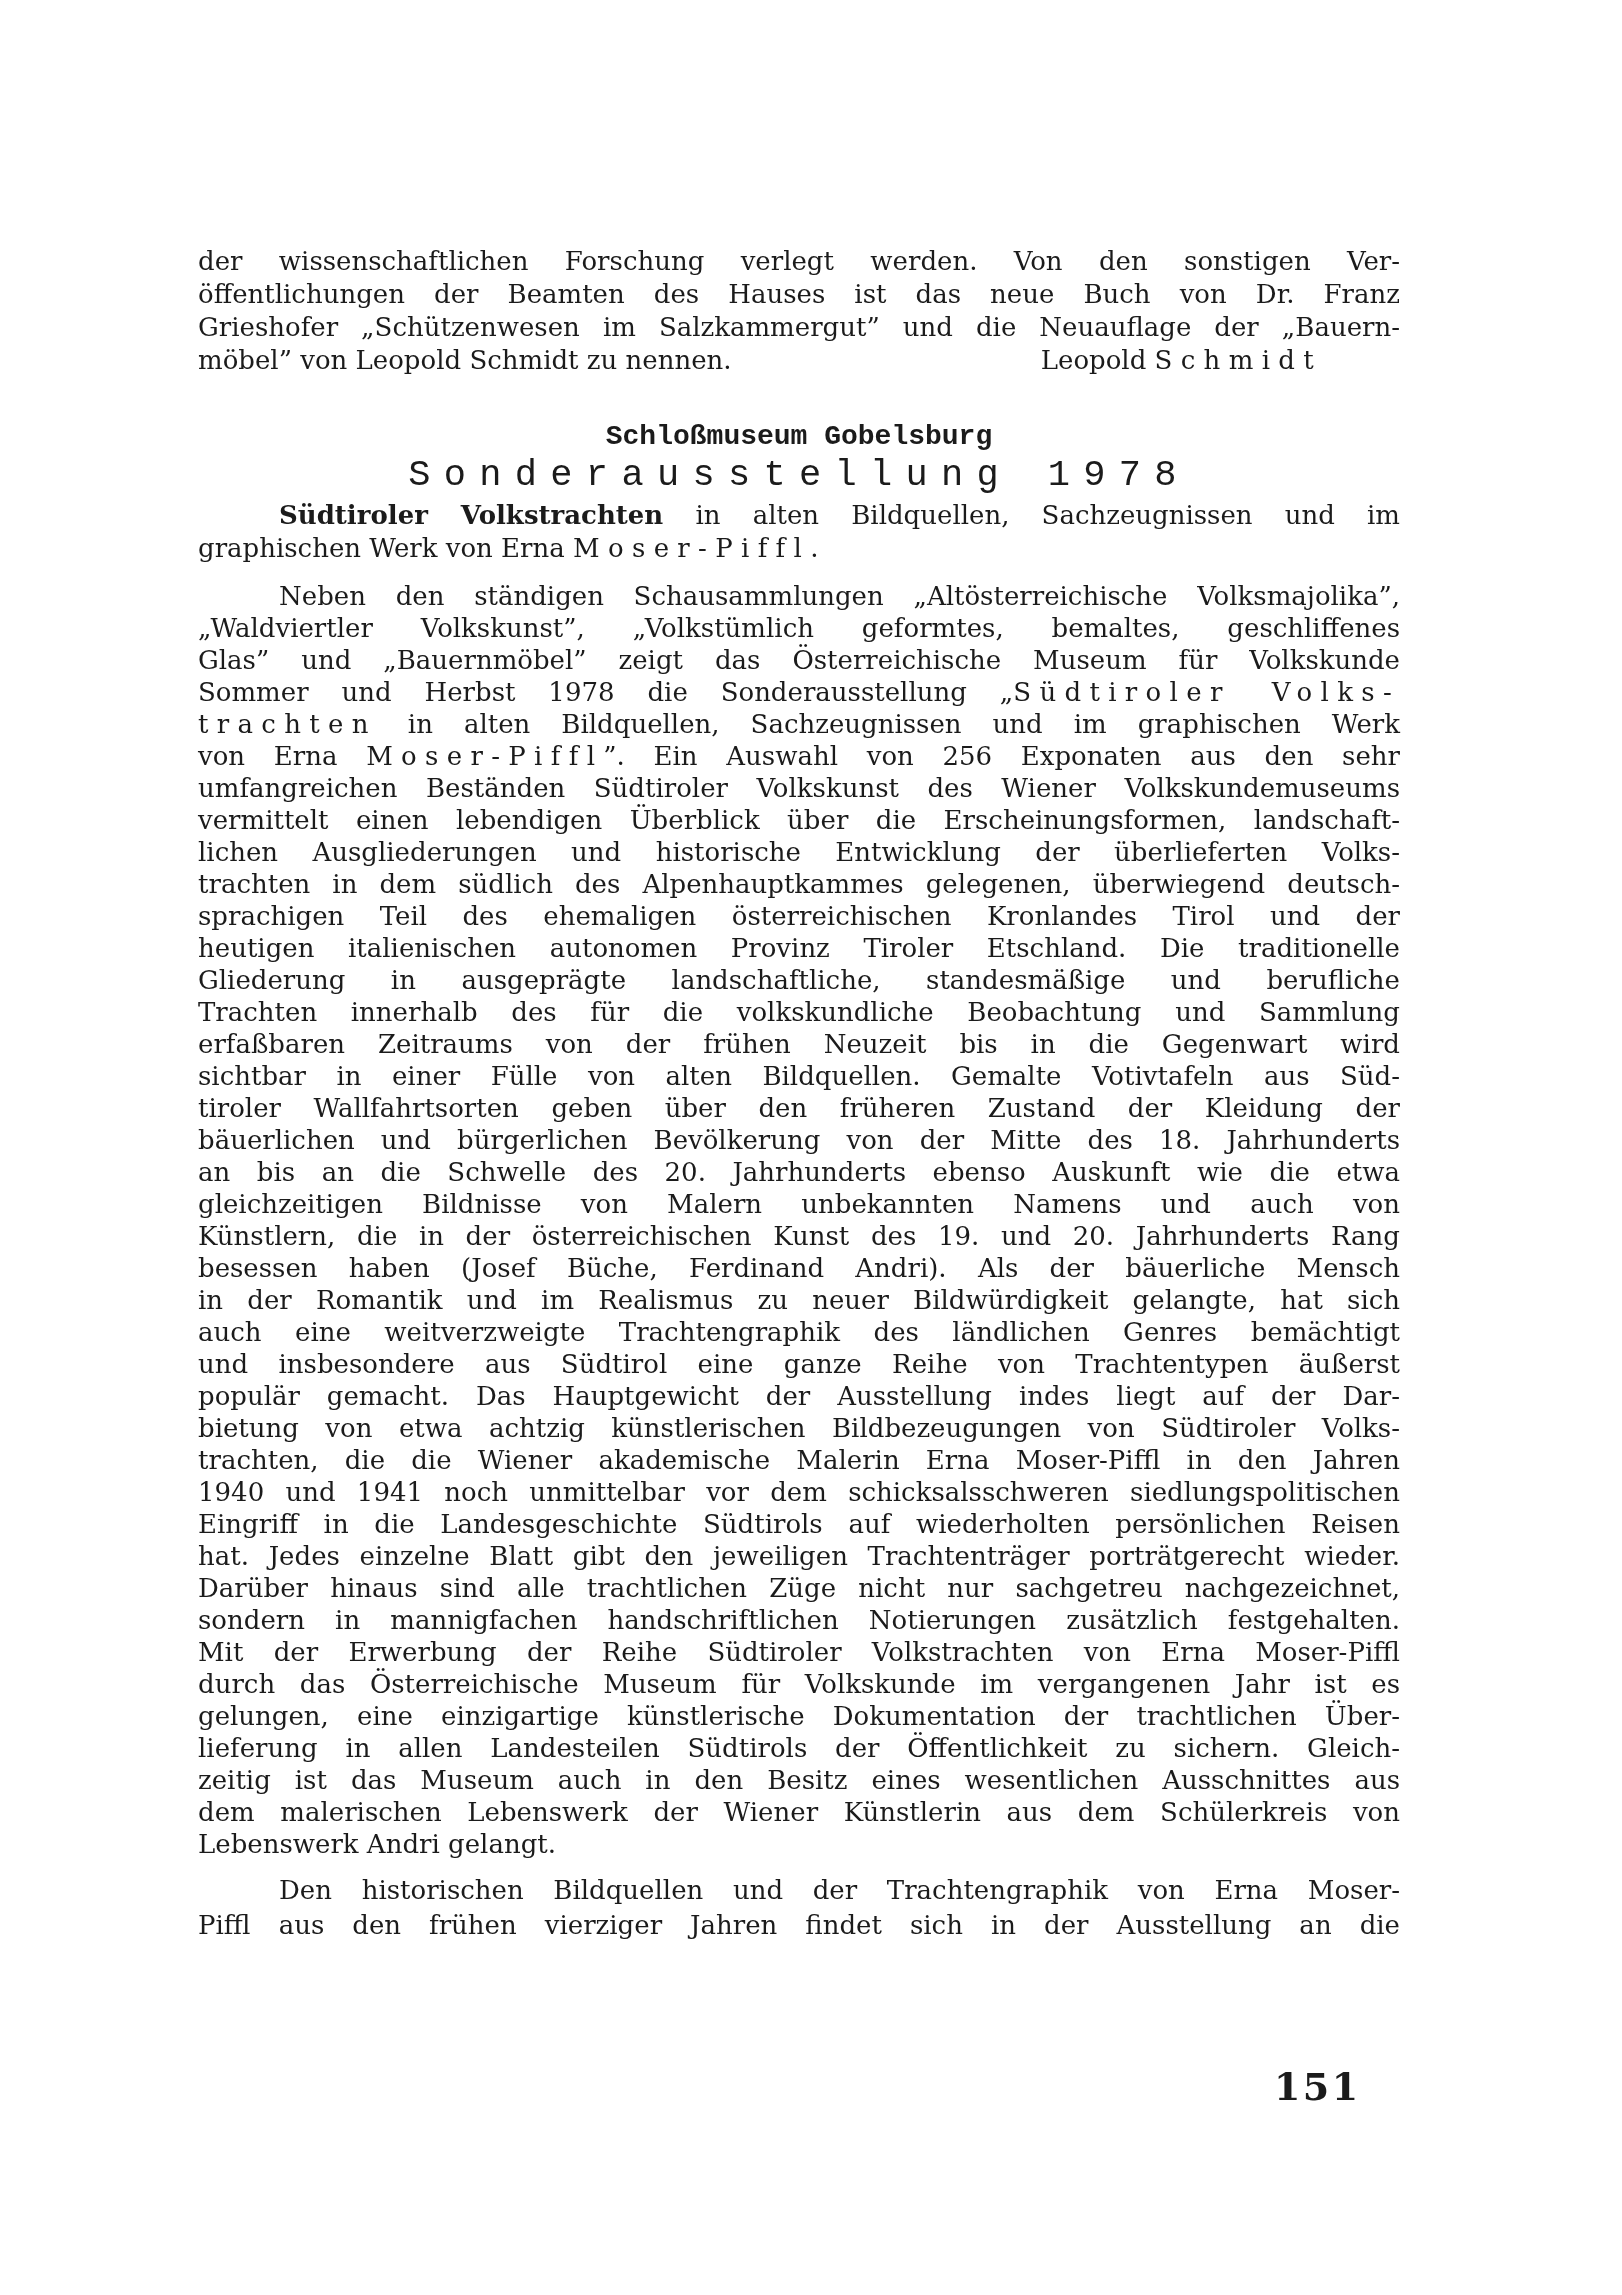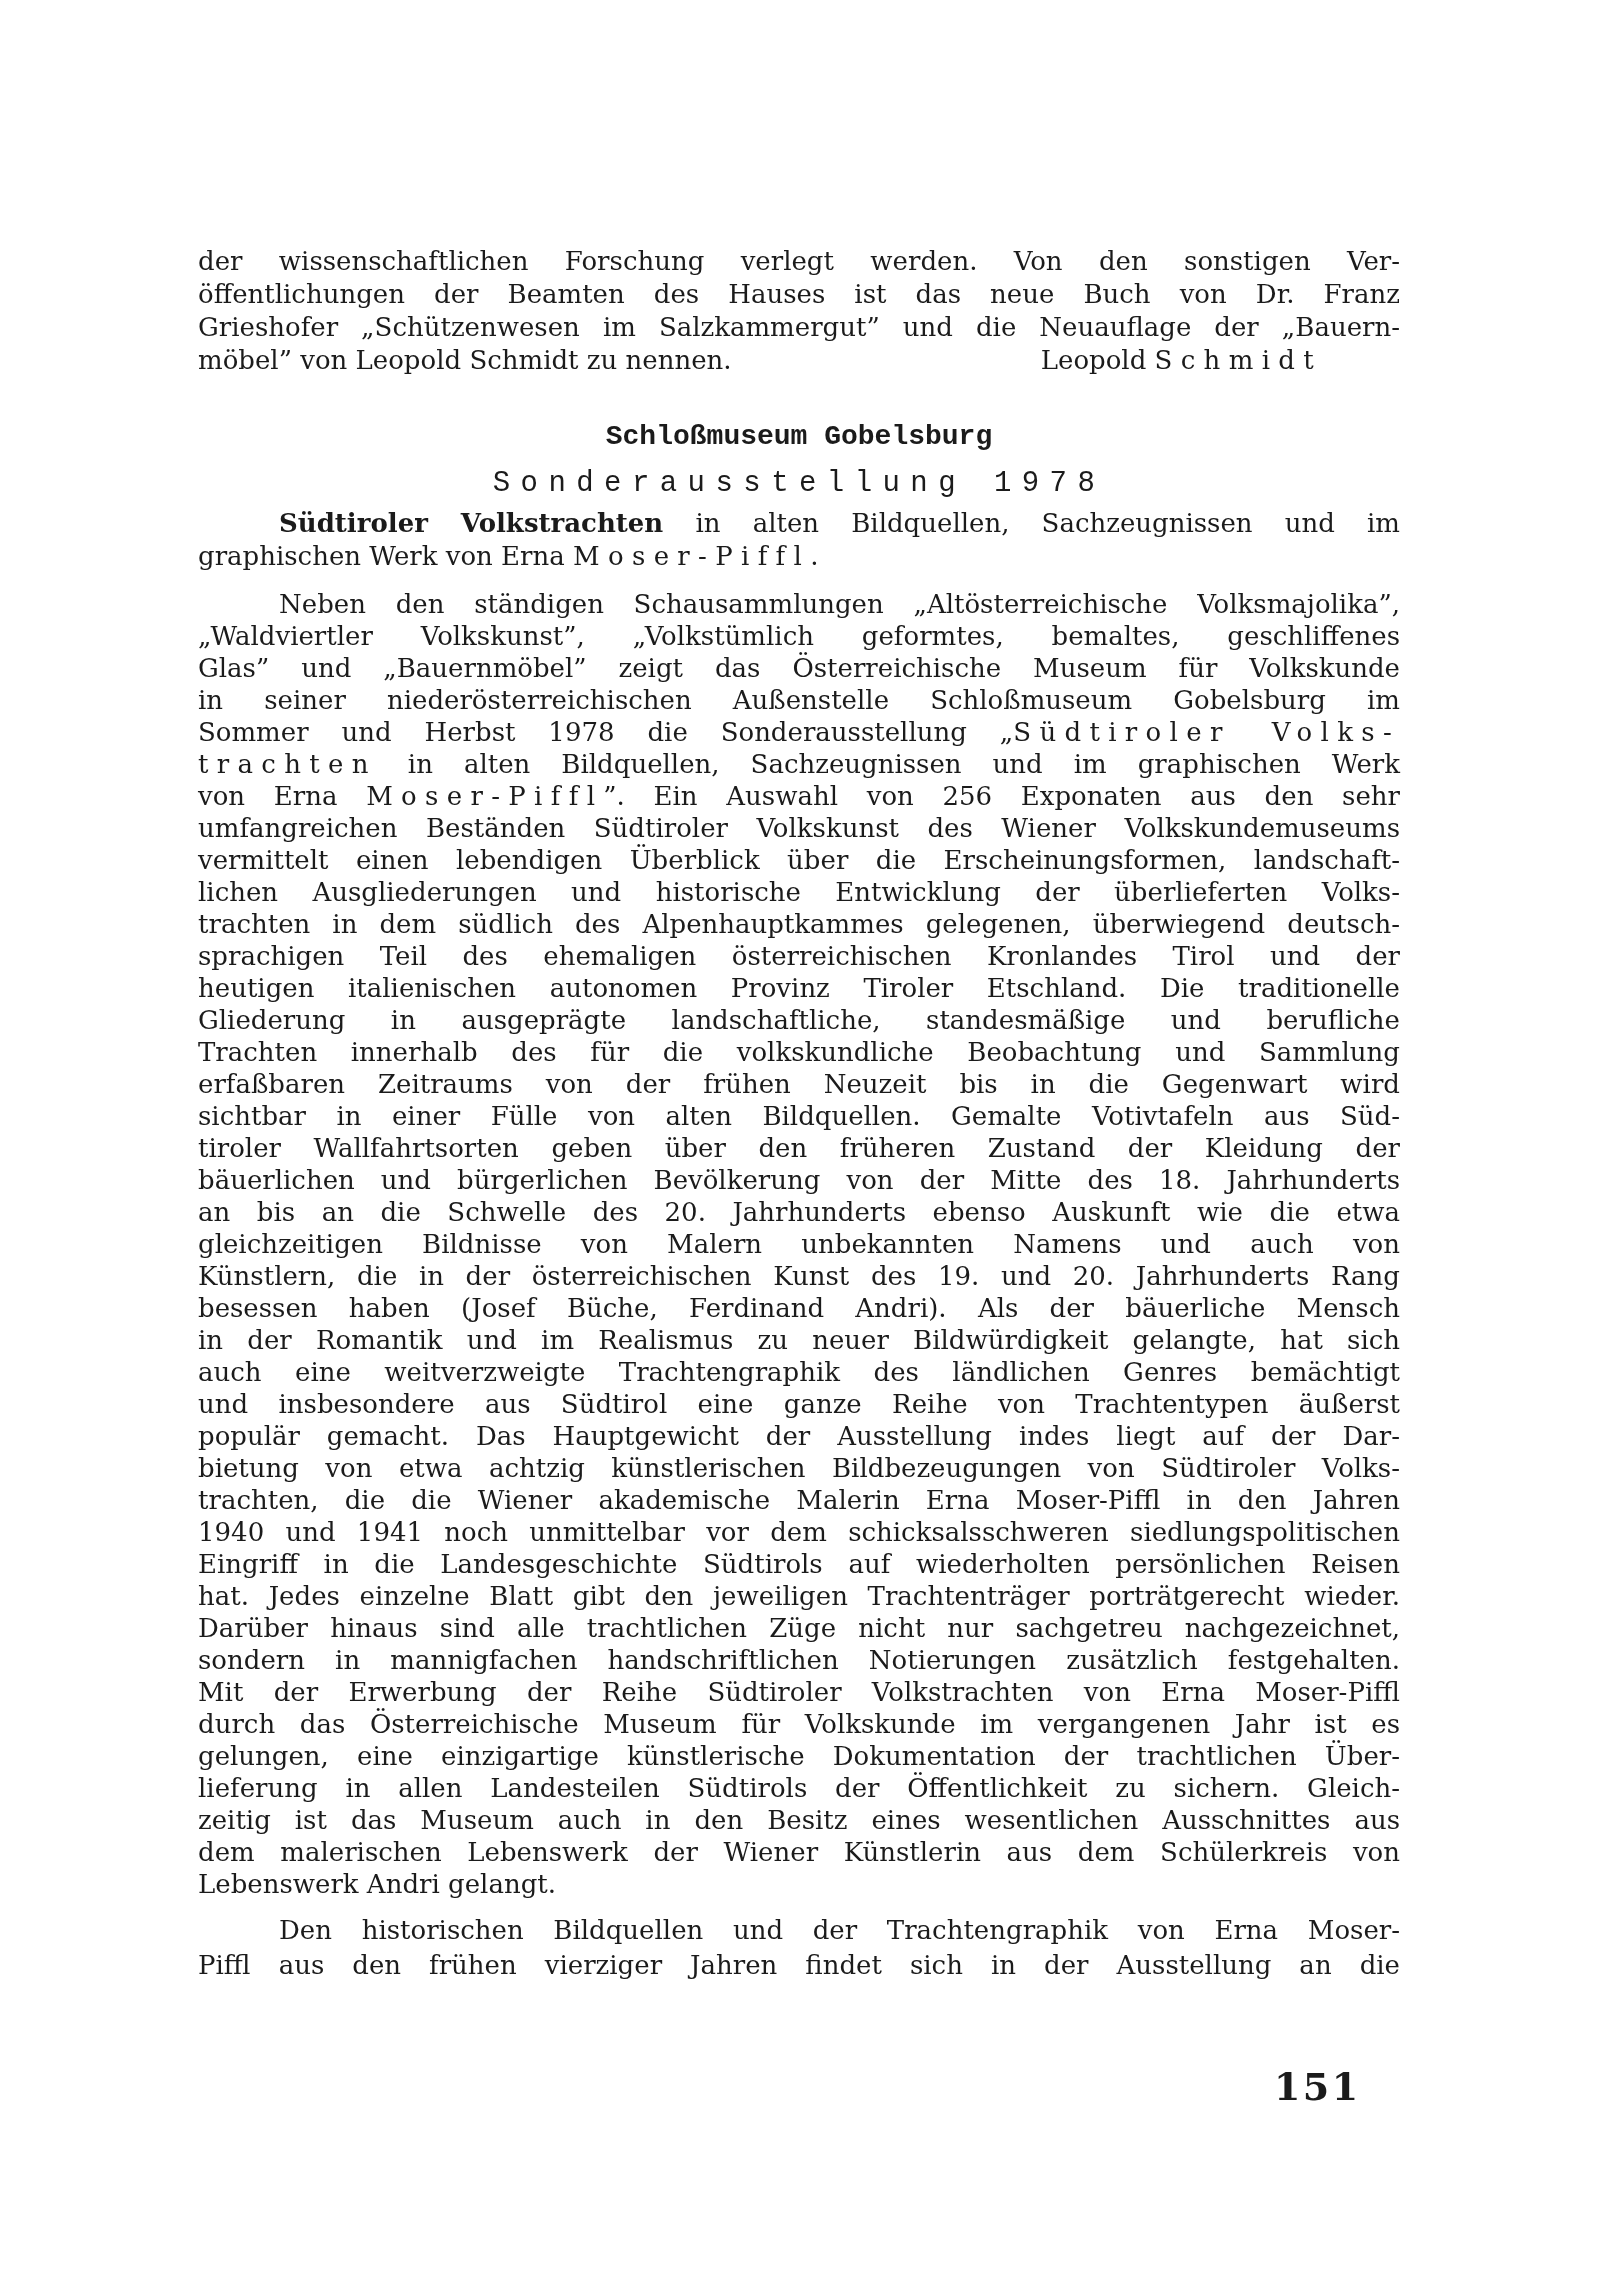--- a/index.html
+++ b/index.html
@@ -28,21 +28,21 @@
     display:flex;
     justify-content:space-between;
     text-align:left;text-align-last:auto;
   }
   .split .rpart{padding-right:78px;white-space:nowrap;}
   .b{font-weight:bold;}
   .sp{letter-spacing:.32em;}
   .p1 .ln{line-height:33px;}
   .heading{text-align:center;font-family:Liberation Mono, monospace;}
   .h1{margin-top:41px;font-size:28px;font-weight:bold;line-height:37px;}
-  .h2{margin-top:8px;font-size:29px;line-height:41px;letter-spacing:.36em;}
+  .h2{font-size:37px;line-height:41px;letter-spacing:.36em;}
   .p2{margin-top:3.2px;}
   .p2 .ln{line-height:33px;}
   .p3{margin-top:14.6px;}
   .p3 .ln{line-height:32px;}
   .p4{margin-top:13px;}
   .p4 .ln{line-height:35px;}
   .pageno{
     position:absolute;
     left:1274px;top:2064px;
     font-size:38px;font-weight:bold;letter-spacing:2.4px;
@@ -65,21 +65,20 @@
       <div class="heading h1">Schloßmuseum Gobelsburg</div>
       <div class="heading h2">Sonderausstellung 1978</div>
       <div class="para p2">
         <div class="ln ind"><span class="b">Südtiroler Volkstrachten</span><span class=""> in alten Bildquellen, Sachzeugnissen und im</span></div>
         <div class="ln last"><span class="">graphischen Werk von Erna </span><span class=" sp">Moser-Piffl.</span></div>
       </div>
       <div class="para p3">
         <div class="ln ind"><span class="">Neben den ständigen Schausammlungen „Altösterreichische Volksmajolika”,</span></div>
         <div class="ln"><span class="">„Waldviertler Volkskunst”, „Volkstümlich geformtes, bemaltes, geschliffenes</span></div>
         <div class="ln"><span class="">Glas” und „Bauernmöbel” zeigt das Österreichische Museum für Volkskunde</span></div>
-        <div class="ln"><span class="">in seiner niederösterreichischen Außenstelle Schloßmuseum Gobelsburg im</span></div>
         <div class="ln"><span class="">Sommer und Herbst 1978 die Sonderausstellung „</span><span class=" sp">Südtiroler Volks-</span></div>
         <div class="ln"><span class=" sp">trachten</span><span class=""> in alten Bildquellen, Sachzeugnissen und im graphischen Werk</span></div>
         <div class="ln"><span class="">von Erna </span><span class=" sp">Moser-Piffl</span><span class="">”. Ein Auswahl von 256 Exponaten aus den sehr</span></div>
         <div class="ln"><span class="">umfangreichen Beständen Südtiroler Volkskunst des Wiener Volkskundemuseums</span></div>
         <div class="ln"><span class="">vermittelt einen lebendigen Überblick über die Erscheinungsformen, landschaft-</span></div>
         <div class="ln"><span class="">lichen Ausgliederungen und historische Entwicklung der überlieferten Volks-</span></div>
         <div class="ln"><span class="">trachten in dem südlich des Alpenhauptkammes gelegenen, überwiegend deutsch-</span></div>
         <div class="ln"><span class="">sprachigen Teil des ehemaligen österreichischen Kronlandes Tirol und der</span></div>
         <div class="ln"><span class="">heutigen italienischen autonomen Provinz Tiroler Etschland. Die traditionelle</span></div>
         <div class="ln"><span class="">Gliederung in ausgeprägte landschaftliche, standesmäßige und berufliche</span></div>

